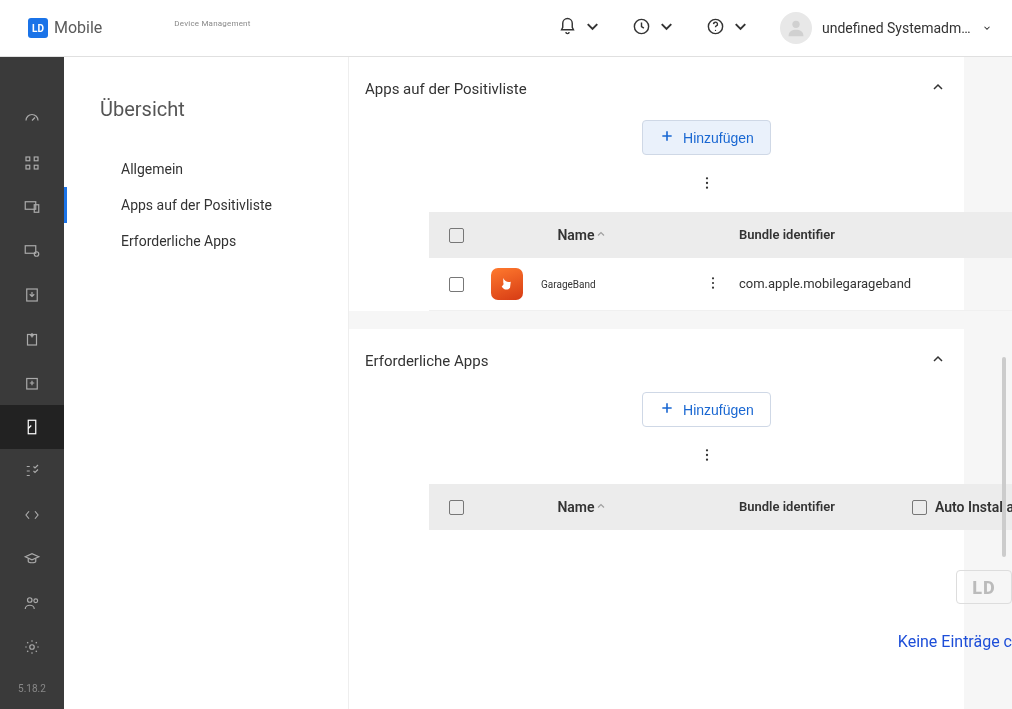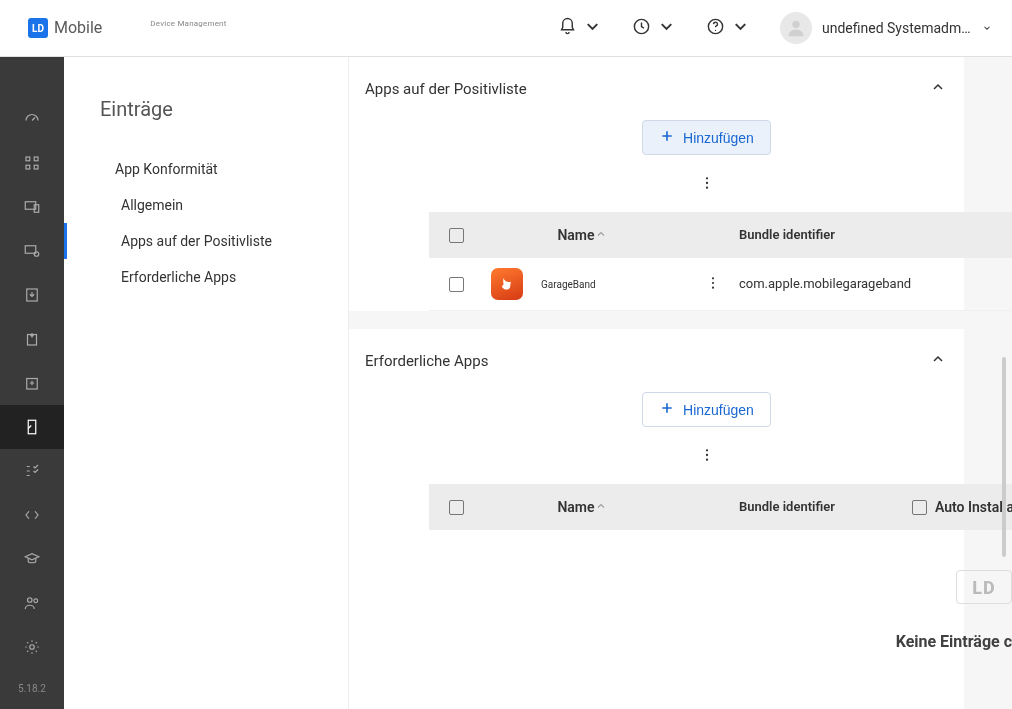--- a/index.html
+++ b/index.html
@@ -4,21 +4,21 @@
 <style>
 * { box-sizing: border-box; margin: 0; padding: 0; }
 body { font-family: -apple-system, BlinkMacSystemFont, "Segoe UI", Roboto, Arial, sans-serif; font-size: 14px; color: #333; background: #fff; width: 1012px; height: 709px; overflow: hidden; position: relative; }
 
 
 .top-header { height: 57px; border-bottom: 1px solid #e0e0e0; display: flex; align-items: center; padding: 0 20px 0 28px; background: #fff; position: relative; z-index: 3; }
 .logo-box { display: flex; align-items: center; gap: 6px; }
 .logo-square { width: 20px; height: 20px; background: #1a73e8; border-radius: 3px; color: #fff; font-size: 10px; font-weight: 700; display: flex; align-items: center; justify-content: center; }
 .logo-text { display: flex; line-height: 1; gap: 48px; }
 .logo-main { font-size: 16px; color: #5a5a5a; font-weight: 400; }
-.logo-sub { font-size: 8px; color: #888; letter-spacing: .2px; }
+.logo-sub { font-size: 8px; color: #888; letter-spacing: .2px; margin-left: 24px; }
 .header-actions { margin-left: auto; display: flex; align-items: center; gap: 30px; }
 .hicon { display: flex; align-items: center; gap: 6px; cursor: pointer; }
 .hicon svg { width: 19px; height: 19px; }
 .chev { width: 10px; height: 10px; }
 .user-block { display: flex; align-items: center; gap: 10px; cursor: pointer; }
 .avatar { width: 32px; height: 32px; border-radius: 50%; background: #e8e8e8; display: flex; align-items: center; justify-content: center; }
 .avatar svg { width: 22px; height: 22px; }
 .user-name { font-size: 14px; color: #333; max-width: 150px; overflow: hidden; text-overflow: ellipsis; white-space: nowrap; }
 
 
@@ -68,21 +68,21 @@
 .app-icon svg { width: 18px; height: 18px; }
 .app-name-wrap { display: flex; align-items: center; }
 .app-name { font-size: 10px; }
 
 .trow.body { border-bottom: 1px solid #f0f0f0; }
 
 .gap { height: 18px; background: #f6f6f6; }
 
 .empty-block { padding: 40px 0 40px 0; display: flex; flex-direction: column; align-items: flex-end; }
 .empty-logo { width: 56px; height: 34px; border: 1px solid #ddd; border-radius: 4px; color: #bbb; font-weight: 800; font-size: 18px; display: flex; align-items: center; justify-content: center; margin-bottom: 28px; margin-right: -48px; letter-spacing: 1px; }
-.empty-text { font-size: 16px; color: #404040; margin-right: -48px; white-space: nowrap; font-weight: bold; }
+.empty-text { font-size: 16px; color: #1d4ed8; margin-right: -48px; white-space: nowrap; }
 
 .hr-thin { border: 0; border-top: 1.5px solid #cfcfcf; margin: 20px 0 0 18px; width: 280px; }
 
 .right-scroll { position: absolute; right: 6px; top: 300px; width: 4px; height: 200px; background: #ccc; border-radius: 2px; }
 </style>
 </head>
 <body>
 
 <div class="top-header">
   <div class="logo-box">
@@ -220,22 +220,21 @@
   <div class="rail-item">
       <svg viewBox="0 0 24 24" stroke-width="1.6">
         <circle cx="12" cy="12" r="3"></circle>
         <path d="M12 3v2M12 19v2M3 12h2M19 12h2M5.6 5.6l1.4 1.4M17 17l1.4 1.4M5.6 18.4L7 17M17 7l1.4-1.4"></path>
       </svg>
     </div>
   <div class="rail-version">5.18.2</div>
 </div>
 
 <div class="side-panel">
-  <div class="side-title">Einträge</div>
-  <div class="side-item lvl1">App Konformität</div>
+  <div class="side-title">Übersicht</div>
   <div class="side-item lvl2">Allgemein</div>
   <div class="side-item lvl2 sel">Apps auf der Positivliste</div>
   <div class="side-item lvl2">Erforderliche Apps</div>
 </div>
 
 <div class="main">
   <div class="card">
     <div class="section-head">
       <span class="section-title">Apps auf der Positivliste</span>
       <span class="section-chev"><svg width="16" height="16" viewBox="0 0 24 24" fill="none" stroke="#333" stroke-width="2.2">

